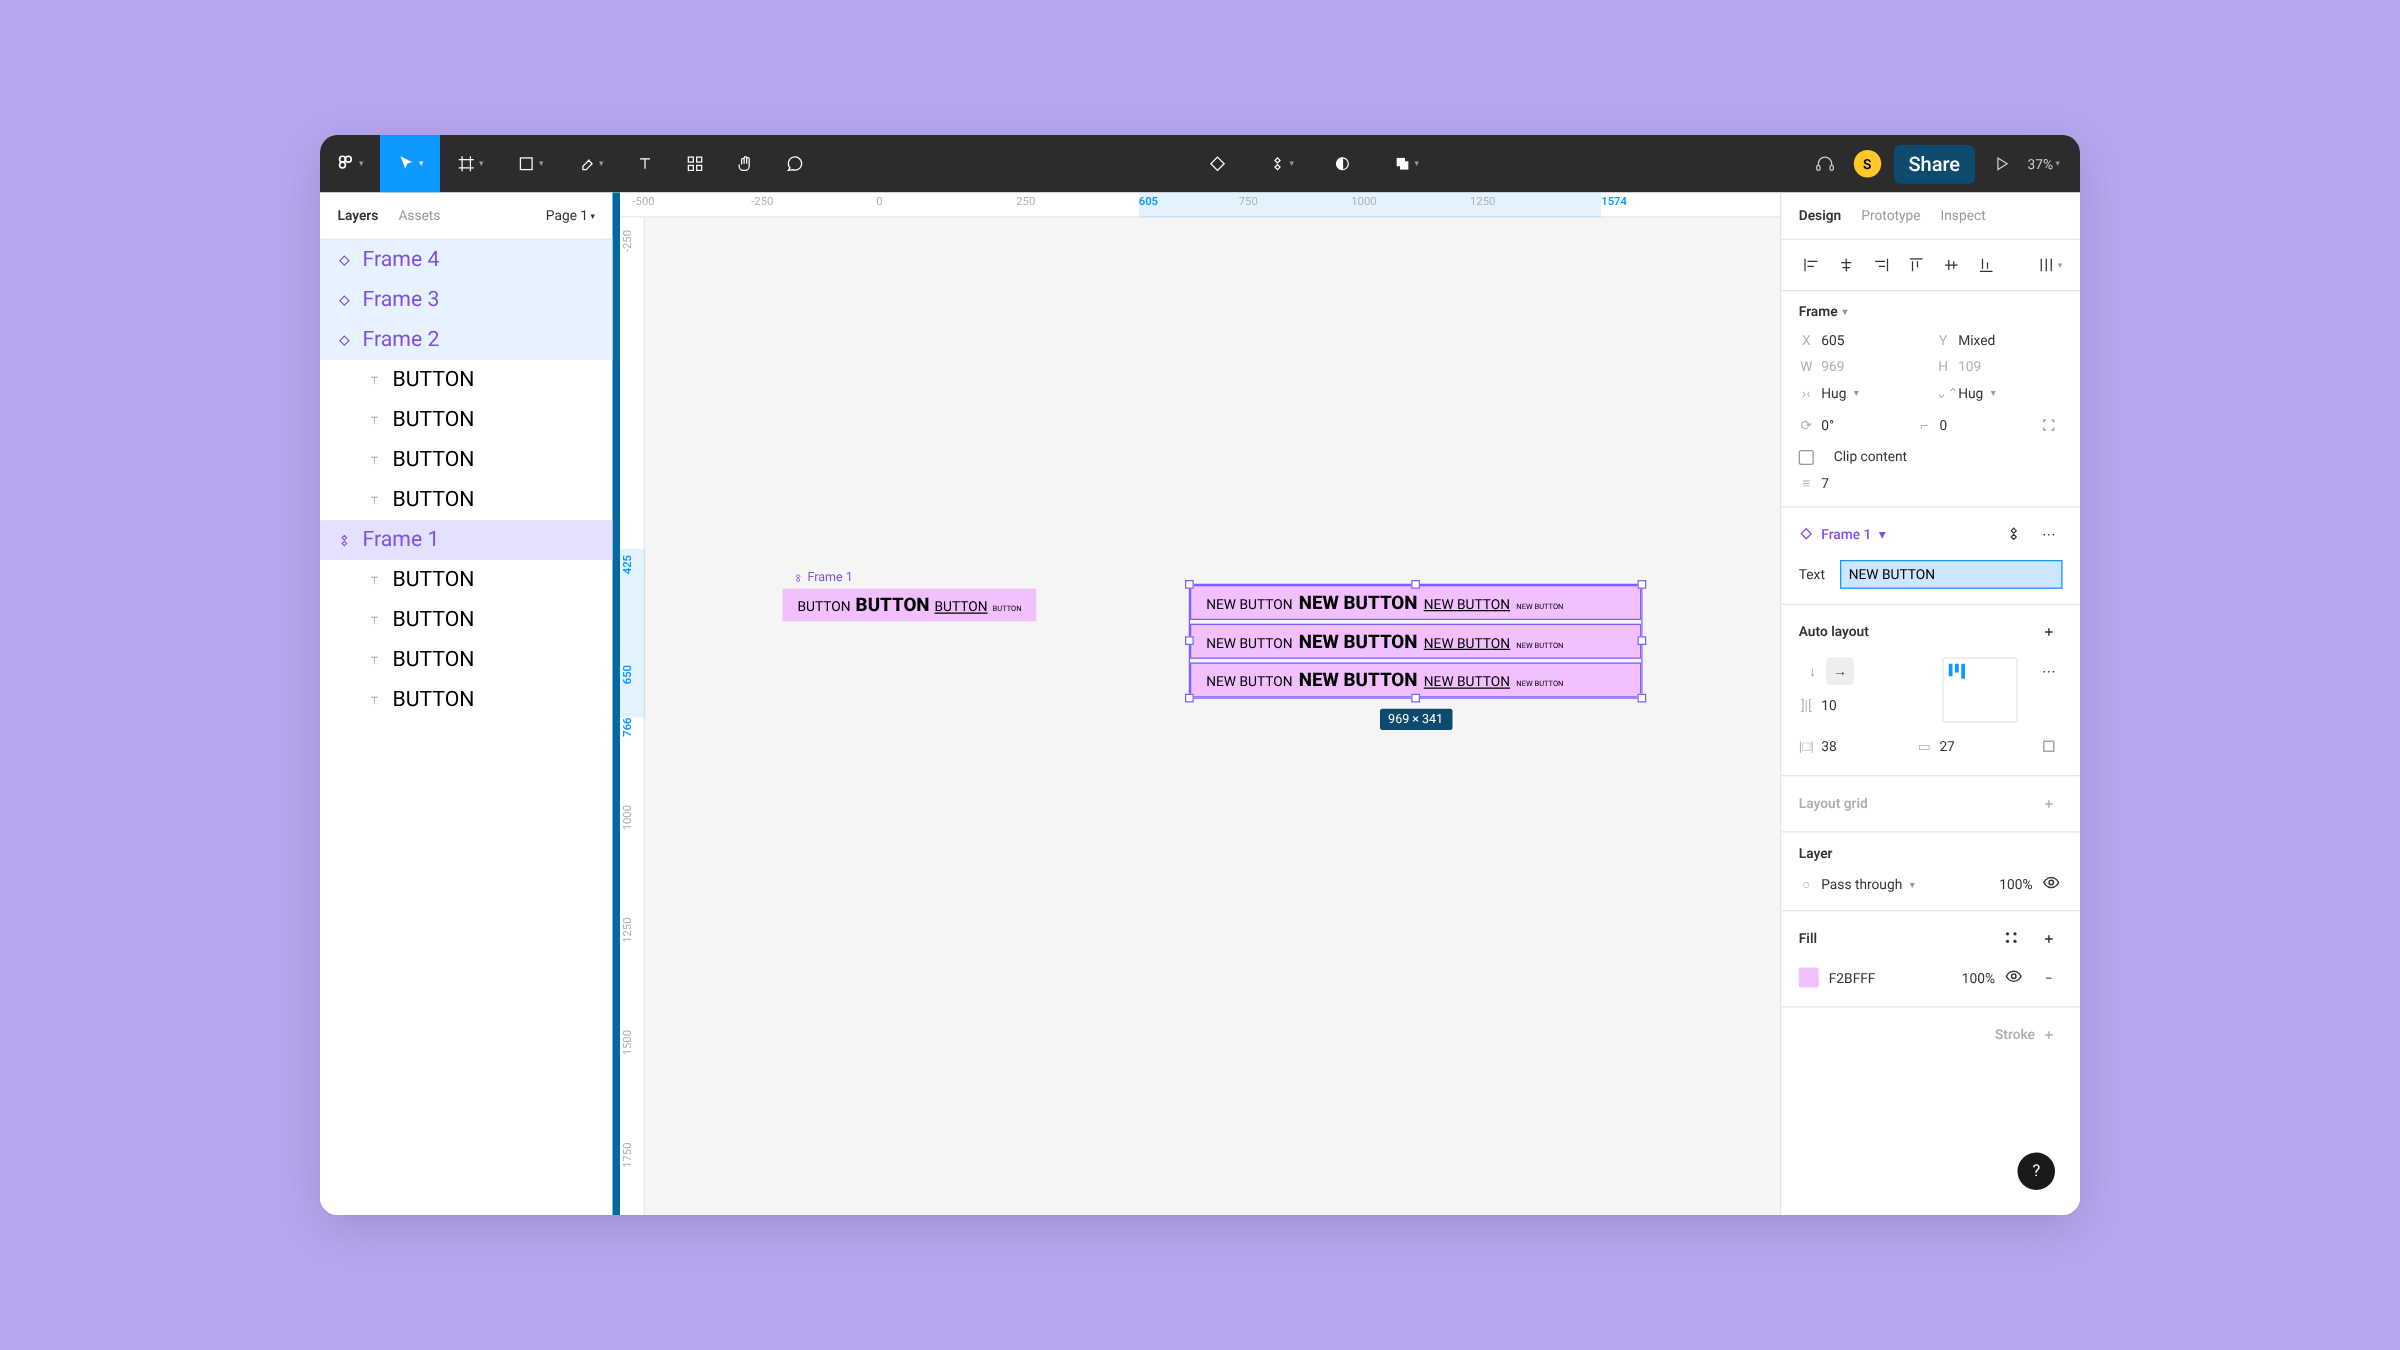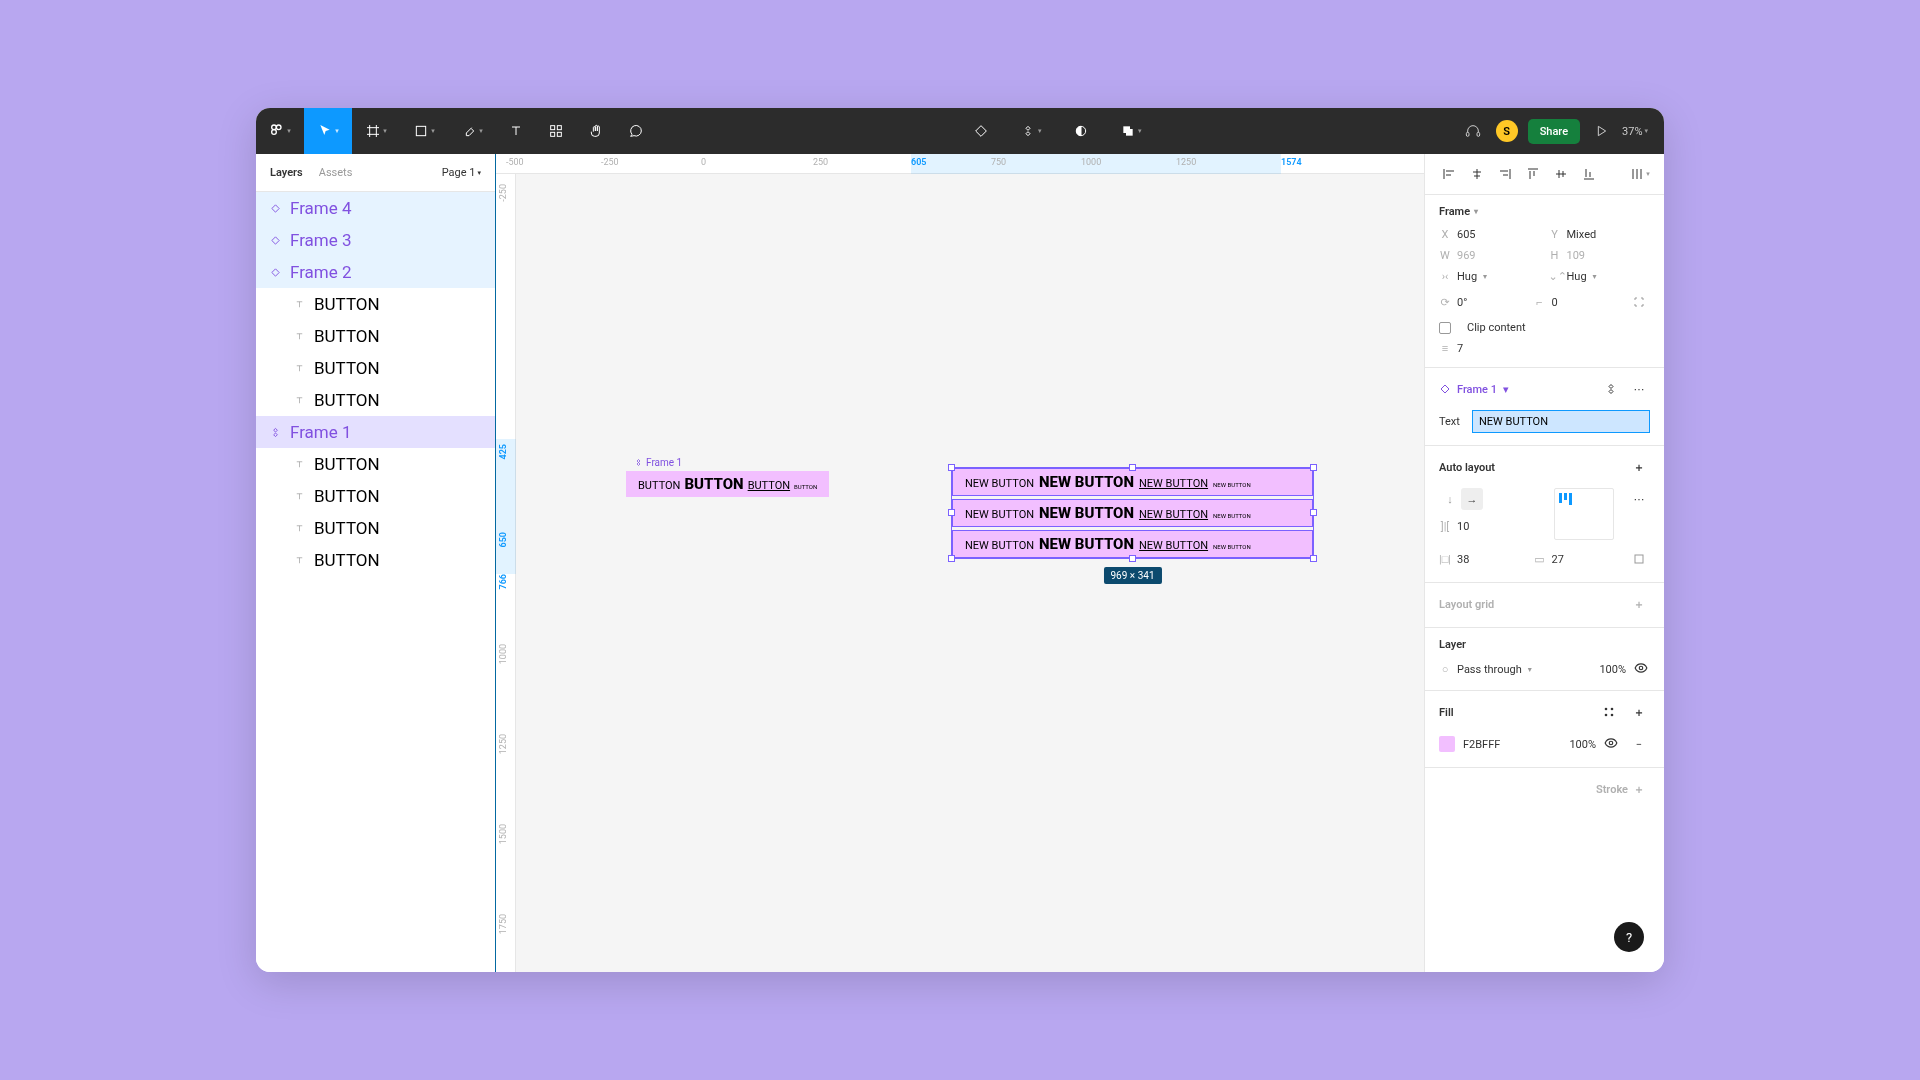--- a/index.html
+++ b/index.html
@@ -9,26 +9,26 @@
 
 .toolbar { height:46px; background:#2c2c2c; display:flex; align-items:center; color:#fff; font-size:12px; }
 .tool { width:40px; height:46px; display:flex; align-items:center; justify-content:center; cursor:pointer; }
 .tool.wchev { width:48px; }
 .tool.active { background:#0d99ff; }
 .tool svg { width:16px; height:16px; }
 .chev { font-size:7px; margin-left:2px; color:#999; }
 .tool.active .chev { color:#cde9ff; }
 .tb-r { margin-left:auto; display:flex; align-items:center; gap:10px; padding-right:16px; }
 .avatar { width:22px; height:22px; border-radius:50%; background:#ffc826; color:#000; display:flex; align-items:center; justify-content:center; font-size:11px; font-weight:600; }
-.share-btn { background:#15803d; color:#fff; border:none; border-radius:5px; padding:6px 12px; font-size:11px; font-weight:500; cursor:pointer; }
+.share-btn { background:#0c4a6e; color:#fff; border:none; border-radius:5px; padding:6px 12px; font-size:16px; font-weight:500; cursor:pointer; }
 .zoom { font-size:11px; color:#ccc; display:flex; align-items:center; }
 
 
 .body { flex:1; display:flex; min-height:0; }
-.left { width:240px; border-right:1px solid #0369a1; display:flex; flex-direction:column; background:#fff; }
+.left { width:240px; border-right:6px solid #0369a1; display:flex; flex-direction:column; background:#fff; }
 .ltabs { display:flex; align-items:center; height:38px; padding:0 14px; font-size:11px; border-bottom:1px solid #e6e6e6; }
 .ltab { margin-right:16px; cursor:pointer; color:#999; }
 .ltab.active { color:#333; font-weight:600; }
 .page-sel { margin-left:auto; color:#333; display:flex; align-items:center; cursor:pointer; }
 .layers { flex:1; overflow:auto; }
 .layer { display:flex; align-items:center; height:32px; padding-left:12px; font-size:17px; cursor:pointer; }
 .layer.child { padding-left:36px; }
 .layer.sel { background:#e6f3ff; }
 .layer.selstrong { background:#e4e0ff; }
 .layer .ico { width:14px; height:14px; margin-right:8px; display:flex; align-items:center; justify-content:center; }
@@ -386,20 +386,25 @@
           <div class="handle h-b"></div>
           <div class="handle h-l"></div>
           <div class="handle h-r"></div>
           <div class="dims" style="bottom:-26px">969 × 341</div>
         </div>
 
       </div>
     </div>
 
     <div class="right">
+      <div class="rtabs">
+        <span class="rtab active">Design</span>
+        <span class="rtab">Prototype</span>
+        <span class="rtab">Inspect</span>
+      </div>
 
       <div class="alignrow">
         <div class="albtn">
             <svg width="14" height="14" viewBox="0 0 14 14" stroke="#333">
               <path d="M2 2v10M4 4h8M4 8h5"></path>
             </svg>
           </div>
         <div class="albtn">
             <svg width="14" height="14" viewBox="0 0 14 14" stroke="#333">
               <path d="M7 2v10M3 5h8M4 9h6"></path>

